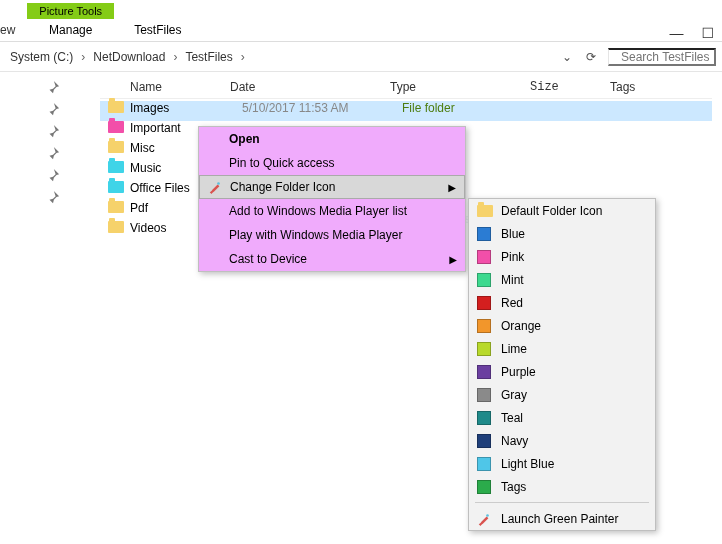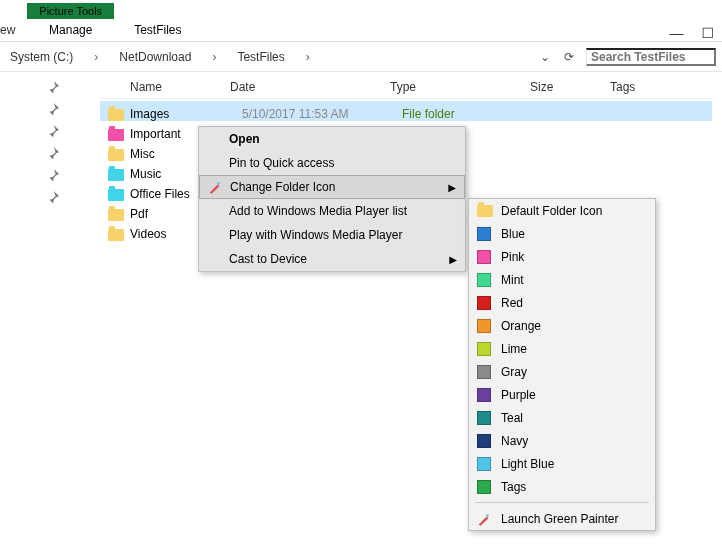--- a/index.html
+++ b/index.html
@@ -1,56 +1,56 @@
 <!DOCTYPE html>
 <html><head>
 <meta charset="utf-8">
 <style>
 * { margin: 0; padding: 0; box-sizing: border-box; font-family: "Segoe UI", Tahoma, sans-serif; font-size: 12px; }
 body { width: 722px; height: 544px; background: #fff; overflow: hidden; position: relative; }
 
 .ribbon-tabs { display: flex; align-items: flex-end; height: 42px; border-bottom: 1px solid #ddd; }
 .tab-group { display: flex; flex-direction: column; align-items: center; padding: 0 4px; }
-.tab-label-top { background: #15803d; padding: 2px 12px; font-size: 11px; }
+.tab-label-top { background: #84cc16; padding: 2px 12px; font-size: 11px; }
 .tab-label-bottom { padding: 4px 16px; font-size: 12px; }
 .ribbon-tabs .view-tab { padding: 0 8px 4px 0; color: #333; }
 .title-tab { padding: 4px 16px; font-size: 12px; }
 .win-controls { margin-left: auto; display: flex; gap: 18px; padding-right: 8px; }
 .win-controls span { font-size: 14px; color: #333; }
 
 .address-bar { display: flex; align-items: center; height: 30px; border-bottom: 1px solid #e5e5e5; padding: 0 6px; }
-.breadcrumb { display: flex; align-items: center; gap: 17px; flex: 1; }
+.breadcrumb { display: flex; align-items: center; gap: 4px; flex: 1; }
 .crumb { padding: 2px 4px; color: #333; }
 .crumb-sep { color: #666; }
 .addr-buttons { display: flex; gap: 6px; align-items: center; margin: 0 8px; }
 .addr-btn { width: 18px; height: 18px; display: flex; align-items: center; justify-content: center; color: #555; }
-.search-box { border-left: 1px solid #e5e5e5; padding-left: 4px; color: #999; width: 130px; font-weight: bold; }
+.search-box { border-left: 1px solid #e5e5e5; padding-left: 12px; color: #999; width: 108px; }
 
 .content { display: flex; height: calc(100% - 72px); gap: 20px; }
 .quick-access { width: 70px; padding-top: 8px; display: flex; flex-direction: column; gap: 8px; align-items: flex-end; padding-right: 10px; }
 .pin-icon { width: 14px; height: 14px; color: #666; }
 
 .main { flex: 1; padding: 4px 10px; position: relative; }
 .col-headers { display: flex; border-bottom: 1px solid #eee; padding: 4px 0; color: #333; }
 .col-name { width: 130px; padding-left: 30px; }
 .col-date { width: 160px; }
 .col-type { width: 140px; }
-.col-size { width: 80px; }
+.col-size { width: 80px; font-family: Liberation Mono, monospace; }
 .col-tags { flex: 1; }
 
 .file-list { margin-top: 2px; }
-.file-row { display: flex; align-items: flex-end; height: 20px; padding-left: 8px; }
+.file-row { display: flex; align-items: flex-start; height: 20px; padding-left: 8px; }
 .file-row.selected { background: #cce8ff; }
 .folder-icon { width: 16px; height: 12px; border-radius: 1px; margin-right: 6px; position: relative; }
 .folder-icon::before { content: ""; position: absolute; top: -3px; left: 1px; width: 6px; height: 3px; background: inherit; border-radius: 1px 1px 0 0; }
 .file-name { width: 112px; }
 .file-date { width: 160px; color: #888; }
 .file-type { width: 140px; color: #4d7c0f; }
 
-.context-menu { position: absolute; top: 126px; left: 198px; width: 268px; background: #e5e5e5; border: 1px solid #bfbfbf; box-shadow: 2px 2px 6px rgba(0,0,0,0.25); z-index: 10; }
+.context-menu { position: absolute; top: 126px; left: 198px; width: 268px; background: #f0abfc; border: 1px solid #bfbfbf; box-shadow: 2px 2px 6px rgba(0,0,0,0.25); z-index: 10; }
 .menu-item { display: flex; align-items: center; height: 24px; padding: 0 24px 0 30px; position: relative; }
 .menu-item.bold { font-weight: bold; }
 .menu-item.highlighted { background: #d8d8d8; border: 1px solid #aaa; height: 24px; }
 .menu-item .submenu-arrow { position: absolute; right: 8px; font-size: 10px; }
 .menu-icon-brush { position: absolute; left: 8px; width: 14px; height: 14px; }
 
 .submenu { position: absolute; top: 198px; left: 468px; width: 188px; background: #f2f2f2; border: 1px solid #bfbfbf; box-shadow: 2px 2px 6px rgba(0,0,0,0.25); z-index: 11; }
 .sub-item { display: flex; align-items: center; height: 23px; padding: 0 22px 0 32px; position: relative; }
 .sub-item .swatch { position: absolute; left: 8px; width: 14px; height: 14px; border: 1px solid rgba(0,0,0,0.25); }
 .sub-item .folder-default { position: absolute; left: 8px; width: 16px; height: 12px; background: #f6d26b; border-radius: 1px; }
@@ -203,26 +203,26 @@
       </div>
       <div class="sub-item">
         <span class="swatch" style="background: rgb(242, 150, 43);"></span>
         <span>Orange</span>
       </div>
       <div class="sub-item">
         <span class="swatch" style="background: rgb(184, 217, 43);"></span>
         <span>Lime</span>
       </div>
       <div class="sub-item">
+        <span class="swatch" style="background: rgb(107, 63, 160);"></span>
+        <span>Purple</span>
+      </div>
+      <div class="sub-item">
         <span class="swatch" style="background: rgb(138, 138, 138);"></span>
         <span>Gray</span>
-      </div>
-      <div class="sub-item">
-        <span class="swatch" style="background: rgb(107, 63, 160);"></span>
-        <span>Purple</span>
       </div>
       <div class="sub-item">
         <span class="swatch" style="background: rgb(31, 138, 138);"></span>
         <span>Teal</span>
       </div>
       <div class="sub-item">
         <span class="swatch" style="background: rgb(31, 63, 122);"></span>
         <span>Navy</span>
       </div>
       <div class="sub-item">

